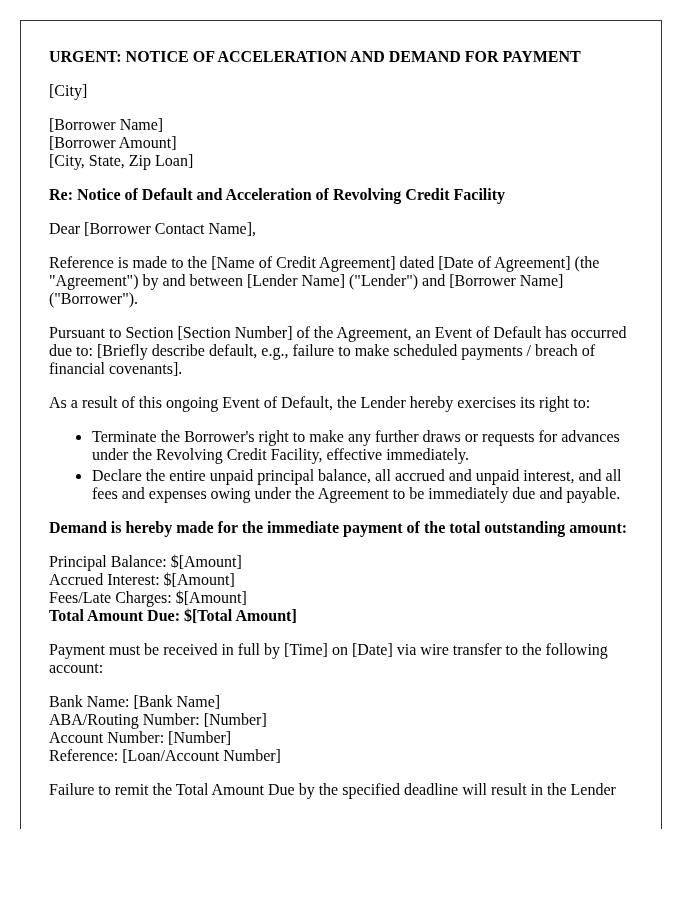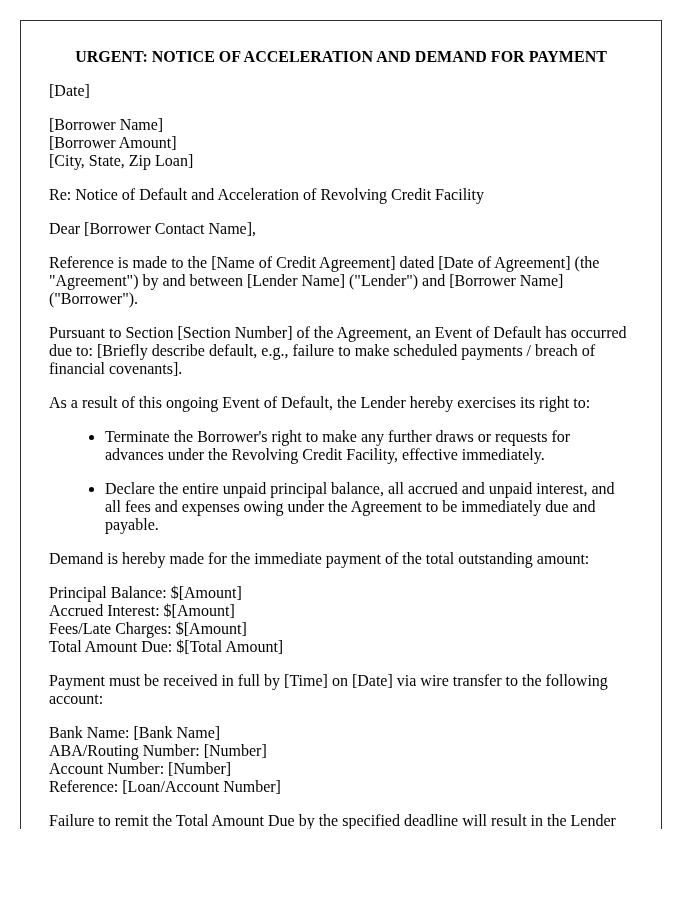--- a/index.html
+++ b/index.html
@@ -29,43 +29,42 @@
       line-height: 18px;
       background: #ffffff;
     }
     .letter p {
       margin: 0 0 16px 0;
     }
     .title {
       font-weight: bold;
       margin: 0 0 16px 0;
       font-size: 16px;
-      text-align: center;
     }
     .bold {
-      font-weight: normal;
+      font-weight: bold;
     }
     .line {
       display: block;
     }
     ul.rights {
       margin: 0 0 16px 0;
       padding-left: 40px;
     }
     ul.rights li {
-      margin: 16px;
+      margin: 3px;
     }
   </style>
 </head>
 <body>
 
 <div class="letter">
   <p class="title">URGENT: NOTICE OF ACCELERATION AND DEMAND FOR PAYMENT</p>
 
-  <p>[Date]</p>
+  <p>[City]</p>
 
   <p>
     <span class="line">[Borrower Name]</span>
     <span class="line">[Borrower Amount]</span>
     <span class="line">[City, State, Zip Loan]</span>
   </p>
 
   <p class="bold">Re: Notice of Default and Acceleration of Revolving Credit Facility</p>
 
   <p>Dear [Borrower Contact Name],</p>

